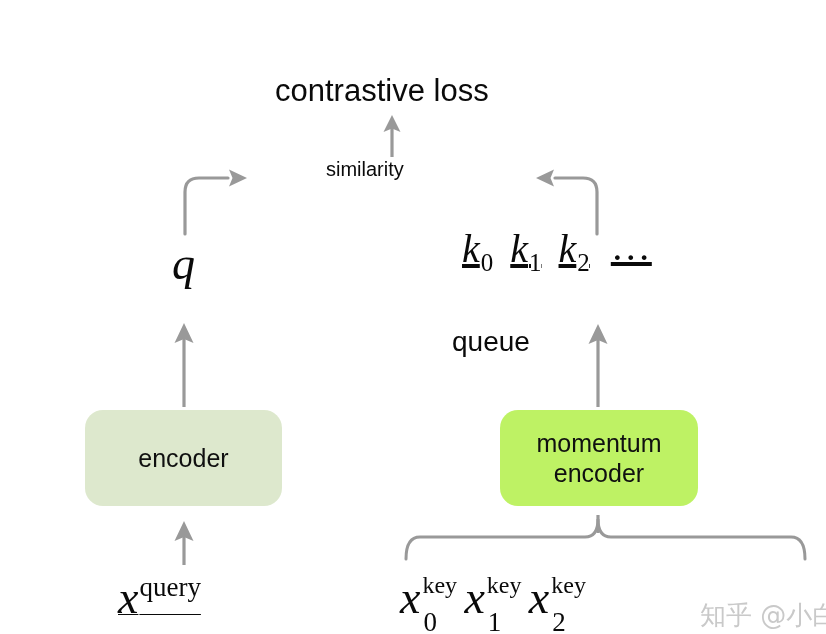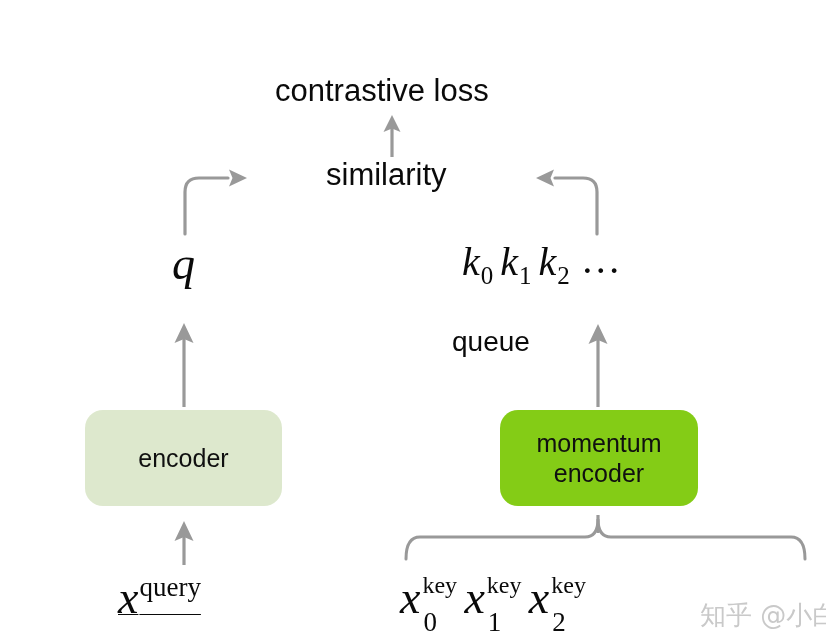--- a/index.html
+++ b/index.html
@@ -32,40 +32,41 @@
     font-style: normal;
   }
 
   
   #contrastive-loss {
     left: 275px; top: 40px;
     font-size: 31px;
   }
   #similarity {
     left: 326px; top: 124px;
-    font-size: 31px;
+    font-size: 20px;
   }
   #queue {
     left: 452px; top: 293px;
     font-size: 28px;
   }
 
   
   #q-symbol {
     left: 172px; top: 206px;
     font-size: 46px;
   }
 
   
   #k-row {
-    left: 462px; top: 207px;
+    left: 462px; top: 194px;
     font-size: 40px;
     display: flex;
     align-items: flex-end;
-    gap: 8px;
+    gap: 18px;
+    text-decoration: underline;
   }
   .ksym { position: relative; display: inline-block; }
   .ksym .base { font-size: 40px; }
   .ksym .sub {
     font-size: 25px;
     position: relative;
     top: 9px;
     left: 1px;
   }
   #k-ellipsis {
@@ -125,21 +126,21 @@
     line-height: 1.22;
   }
   #encoder-box {
     left: 85px; top: 375px;
     width: 197px; height: 96px;
     background: #dde8cd;
   }
   #momentum-encoder-box {
     left: 500px; top: 375px;
     width: 198px; height: 96px;
-    background: #84cc16;
+    background: #bef264;
   }
 
   
   #arrows {
     position: absolute;
     left: 0; top: 0;
     width: 826px; height: 634px;
     pointer-events: none;
   }
 

